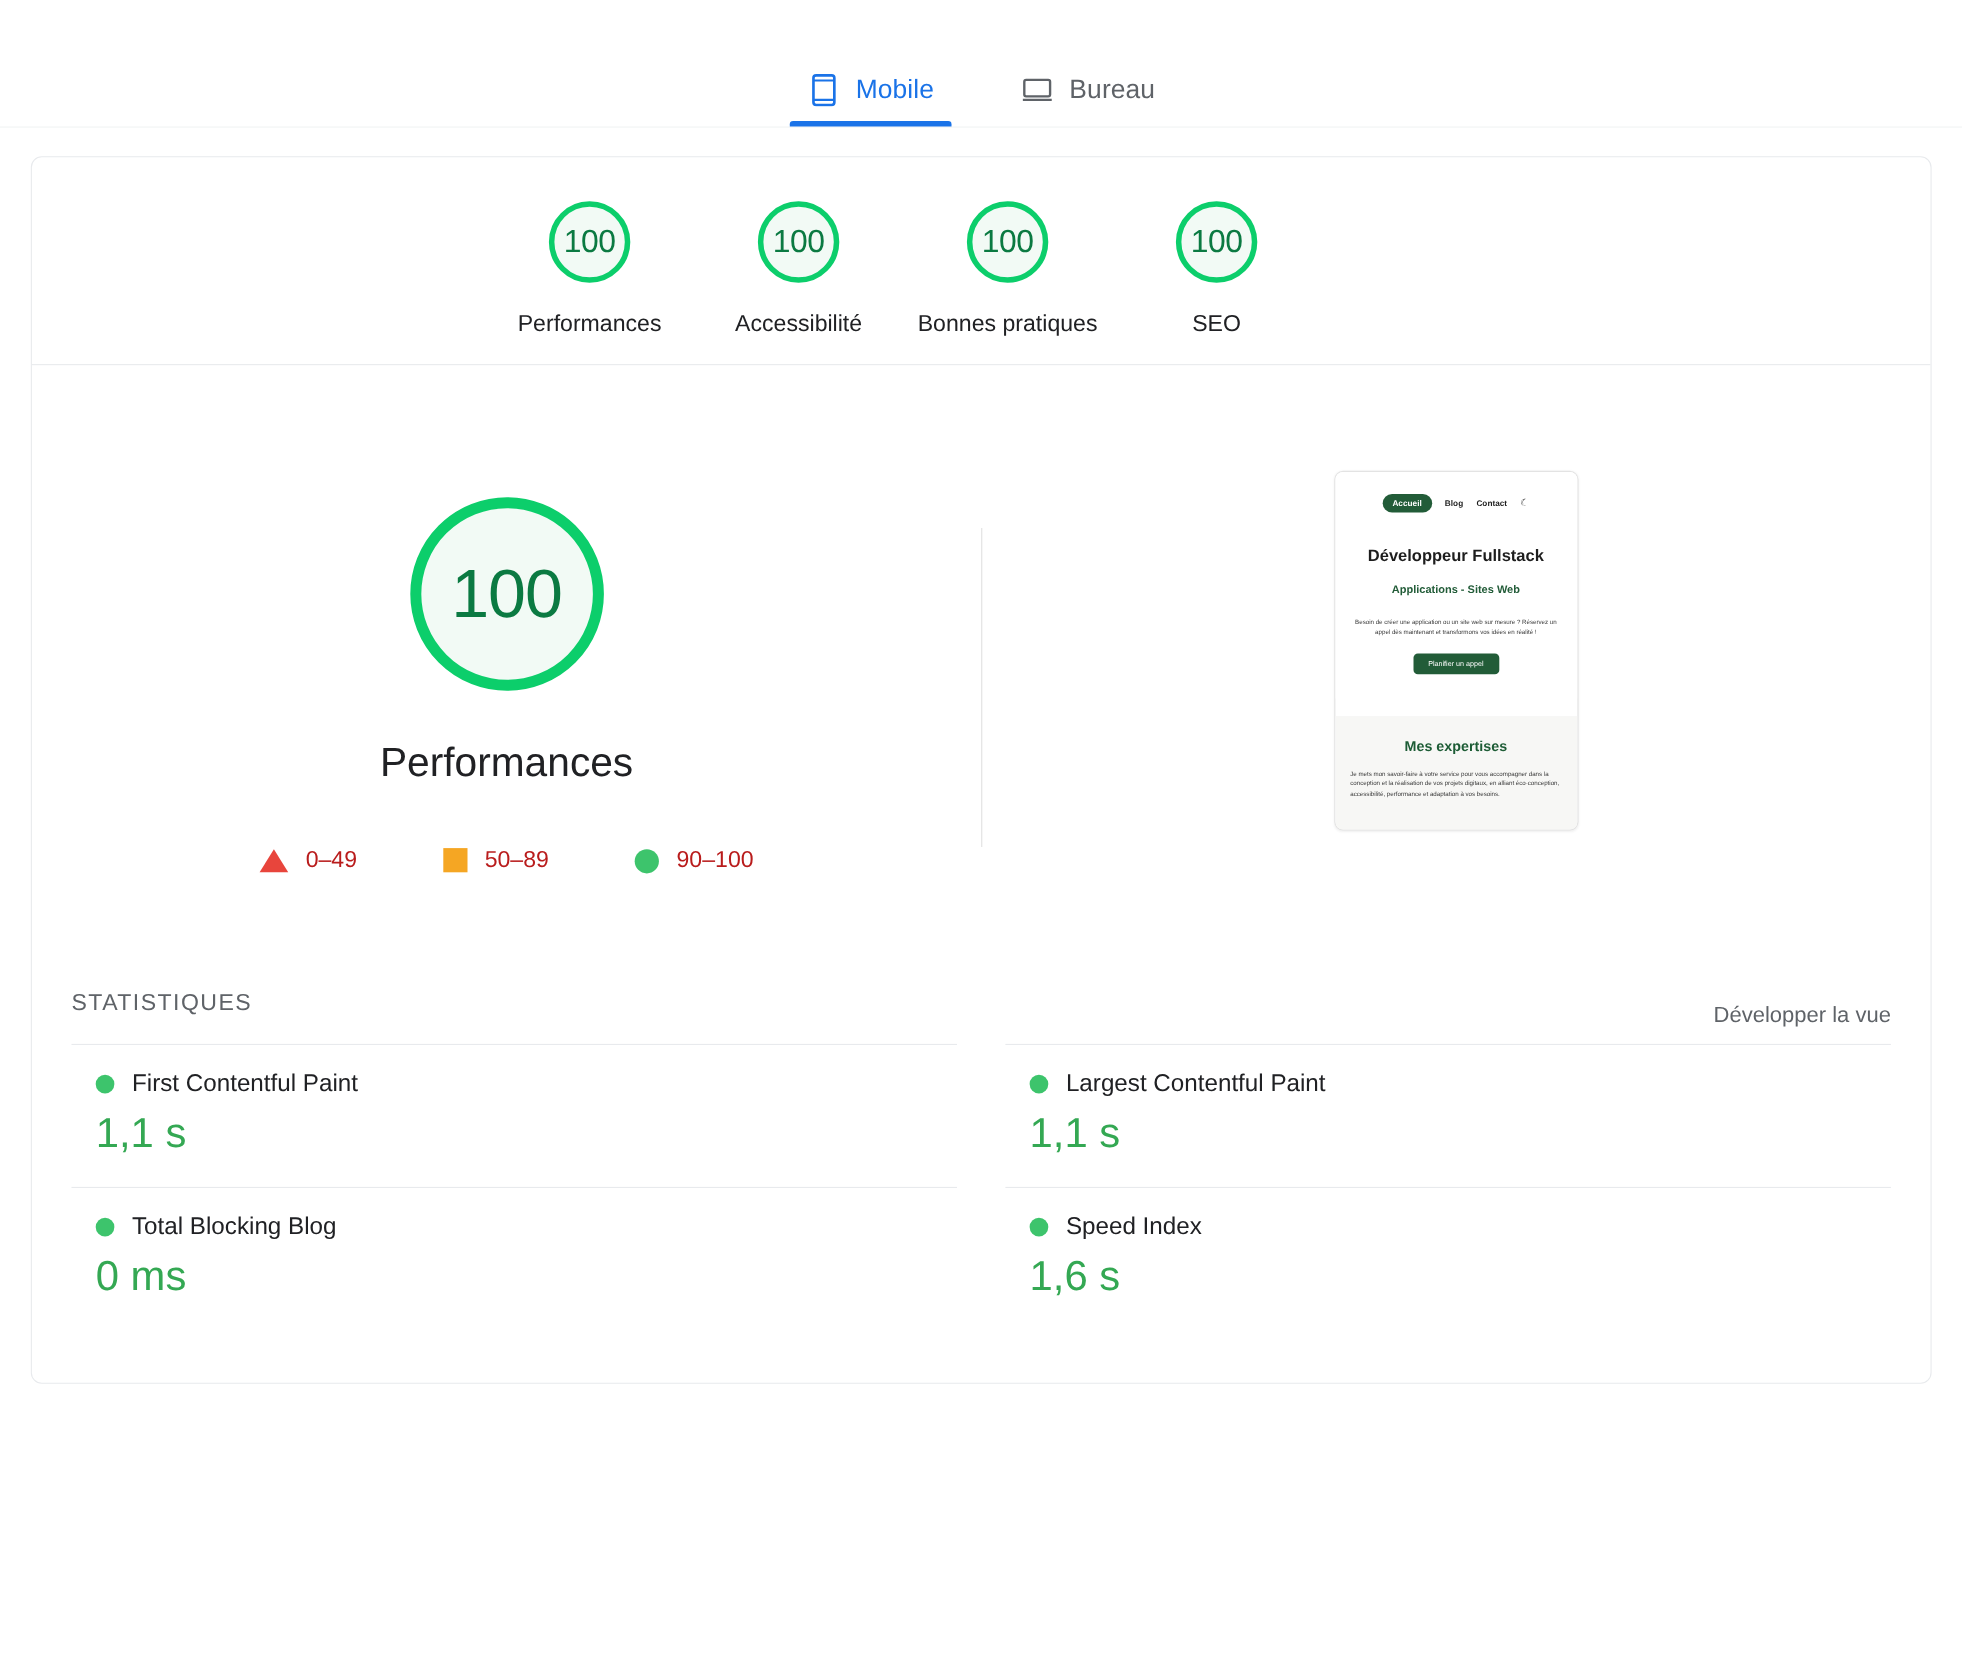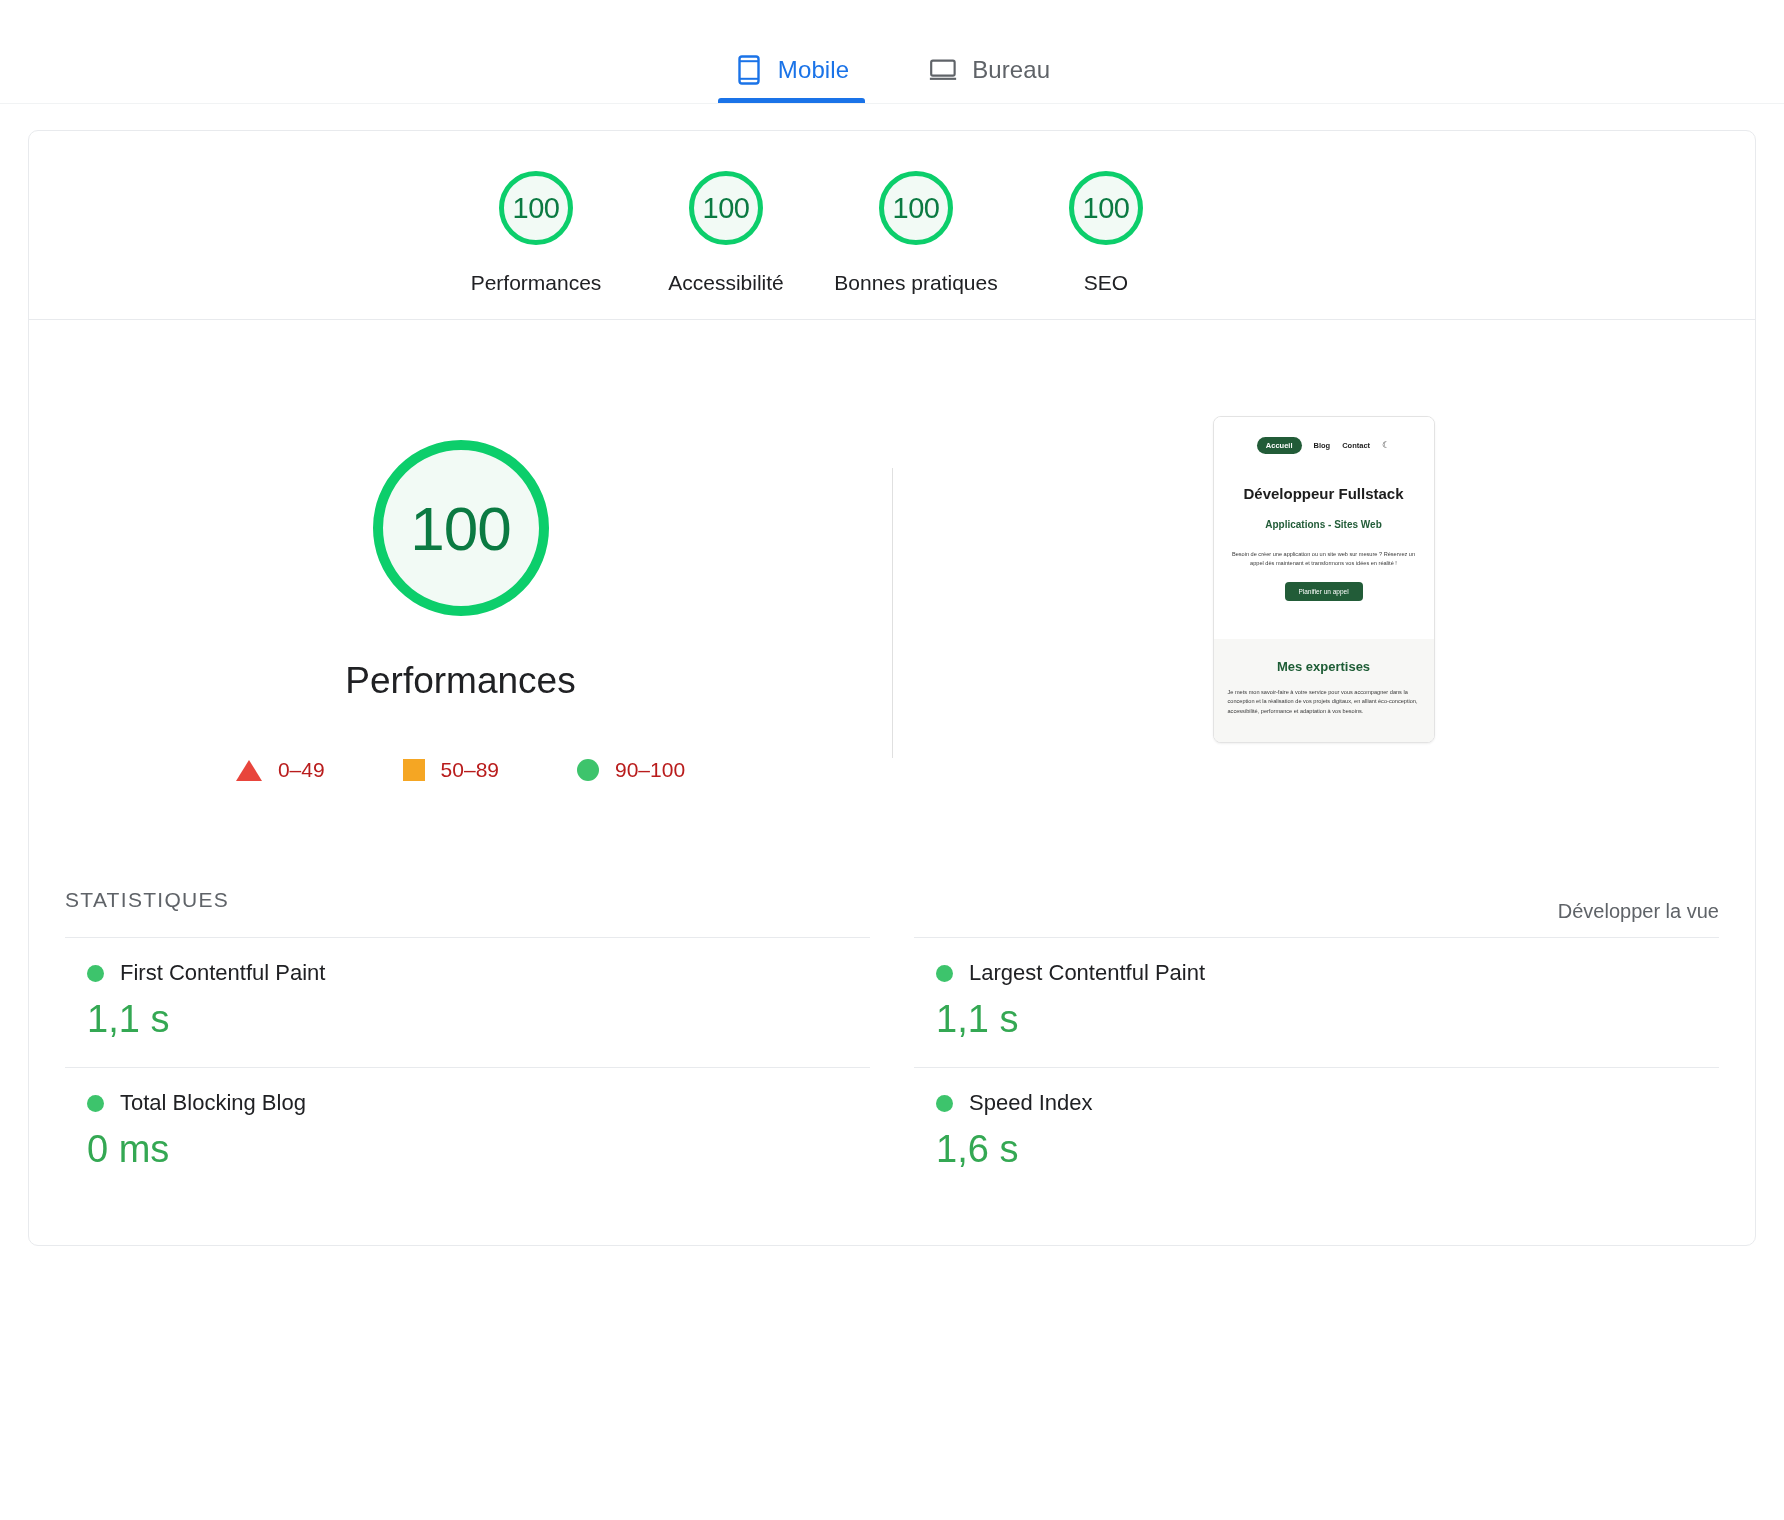--- a/index.html
+++ b/index.html
@@ -13,21 +13,21 @@
     overflow: hidden;
   }
   .page { width: 1784px; height: 1520px; position: relative; background: #fff; }
 
   
   .device-tabs {
     display: flex;
     justify-content: center;
     align-items: flex-end;
     gap: 31px;
-    height: 104px;
+    height: 116px;
     padding-top: 10px;
     border-bottom: 1px solid #f1f3f4;
   }
   .device-tab {
     display: flex;
     align-items: center;
     gap: 14px;
     padding: 14px 24px 18px 24px;
     cursor: pointer;
     position: relative;
@@ -142,21 +142,21 @@
   }
   .big-desc a { color: #1a73e8; text-decoration: none; cursor: pointer; }
 
   .legend {
     display: flex;
     align-items: center;
     gap: 0;
     margin-top: 56px;
   }
   .legend-item { display: flex; align-items: center; gap: 16px; margin-right: 78px; }
-  .legend-item:last-child { margin-right: 0; }
+  .legend-item:last-child { margin-right: 0; align-items: flex-end; }
   .legend-text { font-size: 21px; color: #b91c1c; }
   .sw-triangle {
     width: 0; height: 0;
     border-left: 13px solid transparent;
     border-right: 13px solid transparent;
     border-bottom: 21px solid #e8453c;
   }
   .sw-square { width: 22px; height: 22px; background: #f5a623; }
   .sw-circle { width: 22px; height: 22px; border-radius: 50%; background: #3dc46c; }
 

